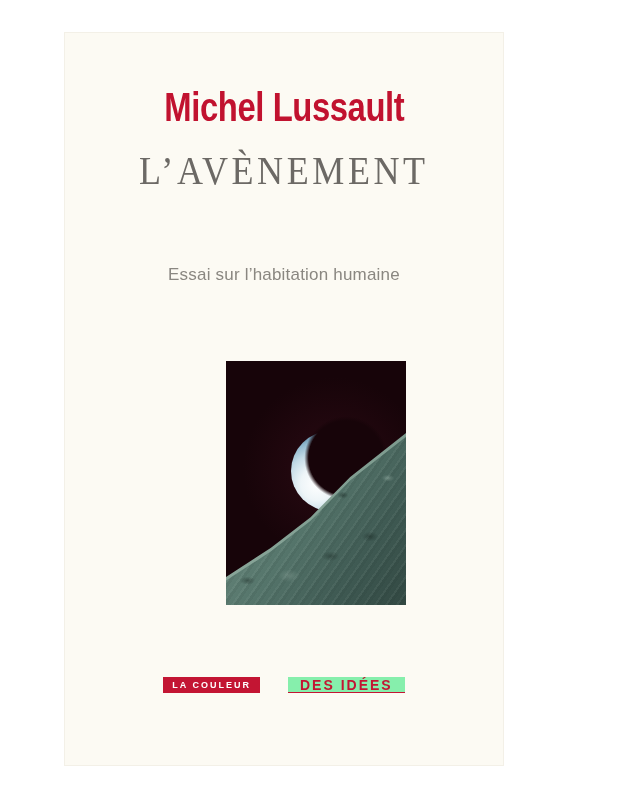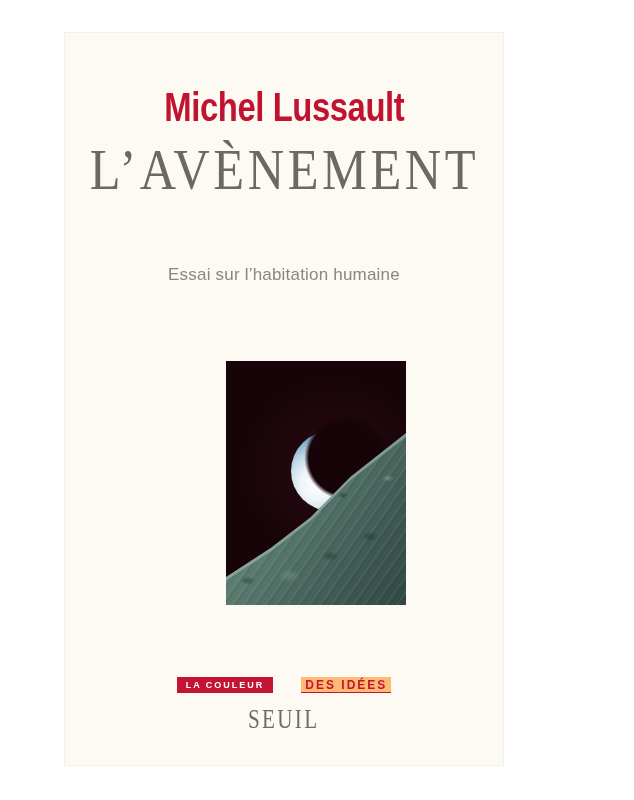--- a/index.html
+++ b/index.html
@@ -29,21 +29,21 @@
     color:var(--accent-red);
     font-weight:bold;font-size:40px;line-height:40px;letter-spacing:-0.5px;
     white-space:nowrap;
   }
   .author .squeeze{display:inline-block;transform:scaleX(0.82);transform-origin:center;}
   
   .title{
     position:absolute;left:0;right:0;top:112px;text-align:center;
     font-family:"Liberation Serif",serif;
     color:var(--title-gray);
-    font-size:56px;line-height:51px;letter-spacing:4px;
+    font-size:40px;line-height:51px;letter-spacing:4px;
     white-space:nowrap;
   }
   .title .squeeze{display:inline-block;transform:scaleX(0.9);transform-origin:center;}
   
   .subtitle{
     position:absolute;left:0;right:0;top:230px;text-align:center;
     color:var(--subtitle-gray);
     font-size:17px;line-height:24px;letter-spacing:0.2px;
   }
   
@@ -95,25 +95,25 @@
     position:absolute;left:0;right:0;top:644px;
     display:flex;justify-content:center;align-items:stretch;height:16px;gap:28px;
   }
   .band-left{
     background:var(--band-red);color:#ffffff;
     font-size:9px;font-weight:bold;letter-spacing:2px;
     display:flex;align-items:center;justify-content:center;
     padding:0 9px;white-space:nowrap;
   }
   .band-right{
-    background:#fdba74;color:var(--band-red);
+    background:#86efac;color:var(--band-red);
     border-bottom:1.5px solid var(--band-red);
-    font-size:12px;font-weight:bold;letter-spacing:2px;
+    font-size:14px;font-weight:bold;letter-spacing:2px;
     display:flex;align-items:center;justify-content:center;
-    padding:0 4px;white-space:nowrap;
+    padding:0 12px;white-space:nowrap;
   }
   
   .publisher{
     position:absolute;left:0;right:0;top:671px;text-align:center;
     font-family:"Liberation Serif",serif;
     color:var(--publisher-gray);
     font-size:27px;line-height:30px;letter-spacing:3px;
     white-space:nowrap;
   }
   .publisher .squeeze{display:inline-block;transform:scaleX(0.78);transform-origin:center;}
@@ -142,18 +142,15 @@
       <div class="moon-rim"></div>
       <div class="moon"></div>
       <div class="moon-texture"></div>
     </div>
 
     <div class="band">
       <div class="band-left">LA COULEUR</div>
       <div class="band-right">DES IDÉES</div>
     </div>
 
-    <div class="publisher">
-      <span class="squeeze">SEUIL</span>
-    </div>
 
   </div>
 </div>
 
 </body></html>

